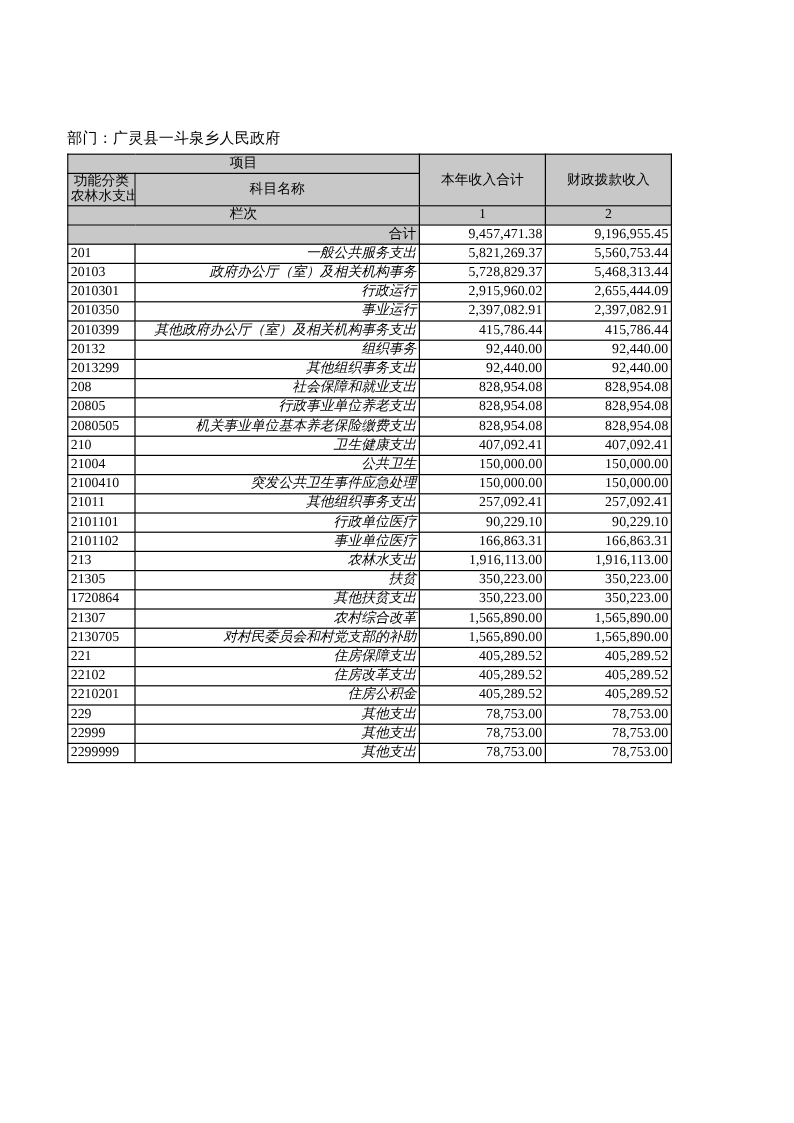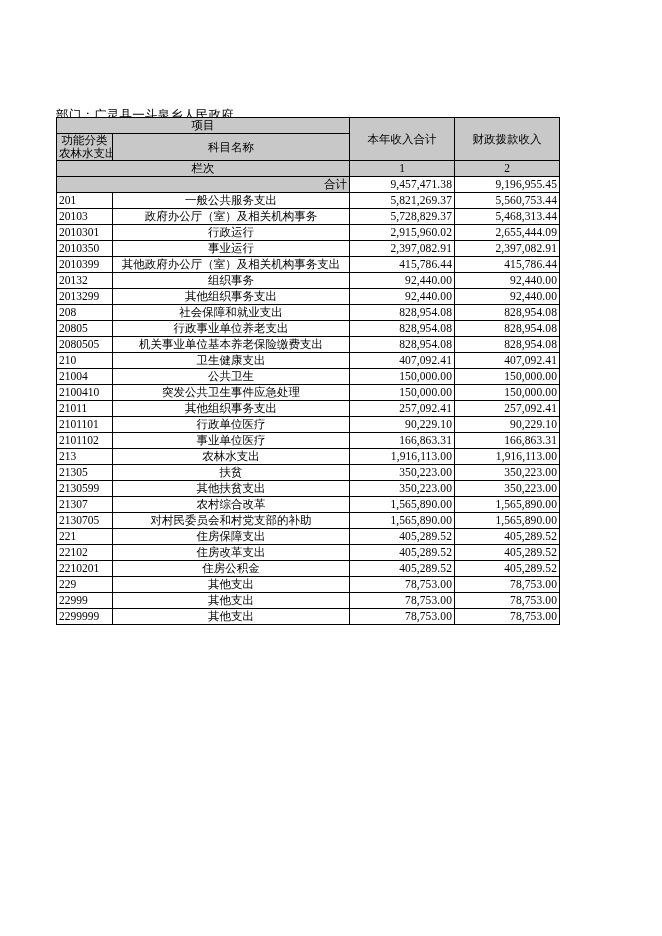--- a/index.html
+++ b/index.html
@@ -27,21 +27,21 @@
     left: 56px;
     top: 107px;
     font-size: 12.5px;
     line-height: 16px;
     white-space: nowrap;
     letter-spacing: 0.2px;
   }
   table.fin {
     position: absolute;
     left: 56px;
-    top: 117px;
+    top: 128px;
     border-collapse: collapse;
     table-layout: fixed;
     width: 503px;
     background: #ffffff;
     padding-left: 41px;
   }
   table.fin td {
     border: 1px solid #000000;
     font-size: 11.5px;
     line-height: 13px;
@@ -75,23 +75,24 @@
     letter-spacing: 0.1px;
     padding-right: 4px;
     margin-left: 47px;
   }
   .code {
     text-align: left;
     font-size: 11.5px;
     padding-left: 3px;
   }
   .name {
-    text-align: center;
+    text-align: right;
     font-size: 12px;
     padding-left: 4px;
+    font-style: italic;
   }
   .ind1 { padding-left: 18px; margin-top: 24px; }
   .note {
     position: absolute;
     left: 56px;
     top: 678px;
     font-size: 12.5px;
     line-height: 16px;
     white-space: nowrap;
   }
@@ -235,21 +236,21 @@
           <td class="num">1,916,113.00</td>
           <td class="num">1,916,113.00</td>
         </tr>
         <tr>
           <td class="code">21305</td>
           <td class="name">扶贫</td>
           <td class="num">350,223.00</td>
           <td class="num">350,223.00</td>
         </tr>
         <tr>
-          <td class="code">2130599</td>
+          <td class="code">1720864</td>
           <td class="name ind1">其他扶贫支出</td>
           <td class="num">350,223.00</td>
           <td class="num">350,223.00</td>
         </tr>
         <tr>
           <td class="code">21307</td>
           <td class="name">农村综合改革</td>
           <td class="num">1,565,890.00</td>
           <td class="num">1,565,890.00</td>
         </tr>

